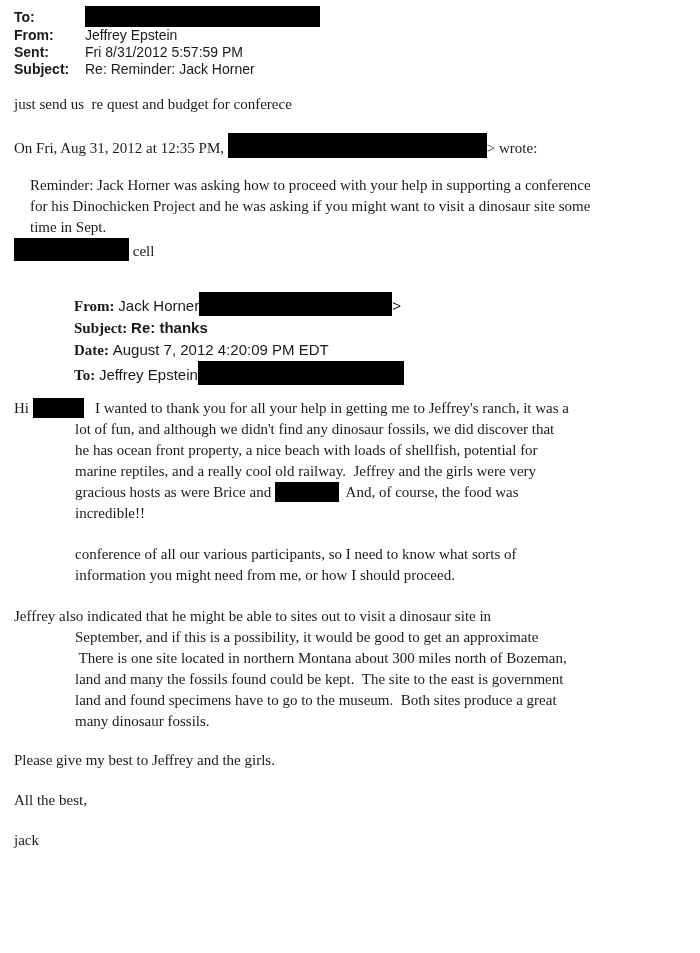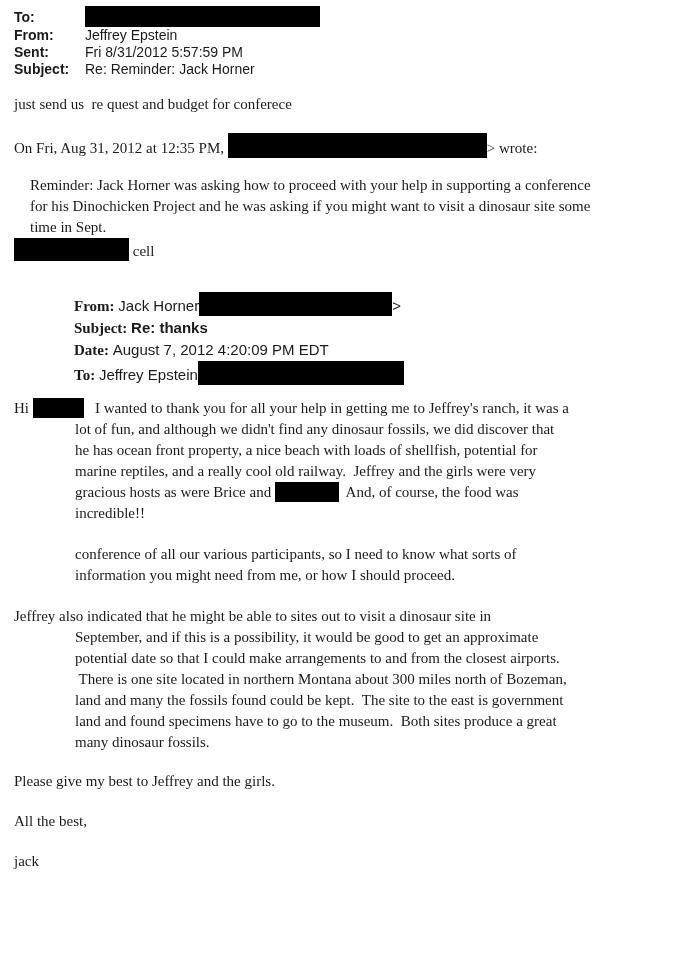--- a/index.html
+++ b/index.html
@@ -70,21 +70,20 @@
         <div class="line"><span>gracious hosts as were Brice and </span><span class="redact" style="width: 64px; height: 20px;"></span><span>  And, of course, the food was</span></div>
         <div class="line"><span>incredible!!</span></div>
       </div>
       <div class="blk hang" style="margin-top: 20px;">
         <div class="line"><span>conference of all our various participants, so I need to know what sorts of</span></div>
         <div class="line"><span>information you might need from me, or how I should proceed.</span></div>
       </div>
       <div class="blk hang" style="margin-top: 20px;">
         <div class="line fl"><span>Jeffrey also indicated that he might be able to sites out to visit a dinosaur site in</span></div>
         <div class="line"><span>September, and if this is a possibility, it would be good to get an approximate</span></div>
-        <div class="line"><span>potential date so that I could make arrangements to and from the closest airports.</span></div>
         <div class="line"><span> There is one site located in northern Montana about 300 miles north of Bozeman,</span></div>
         <div class="line"><span>land and many the fossils found could be kept.  The site to the east is government</span></div>
         <div class="line"><span>land and found specimens have to go to the museum.  Both sites produce a great</span></div>
         <div class="line"><span>many dinosaur fossils.</span></div>
       </div>
       <div class="blk" style="margin-top: 18px;">
         <div class="line"><span>Please give my best to Jeffrey and the girls.</span></div>
       </div>
       <div class="blk" style="margin-top: 19px;">
         <div class="line"><span>All the best,</span></div>

